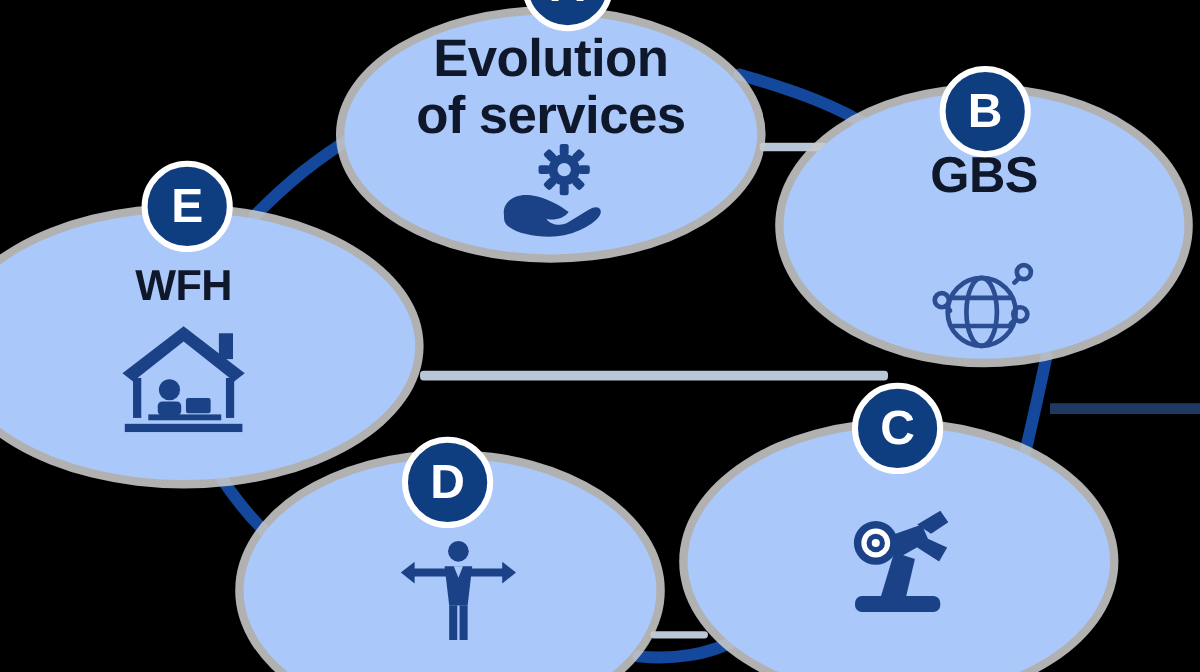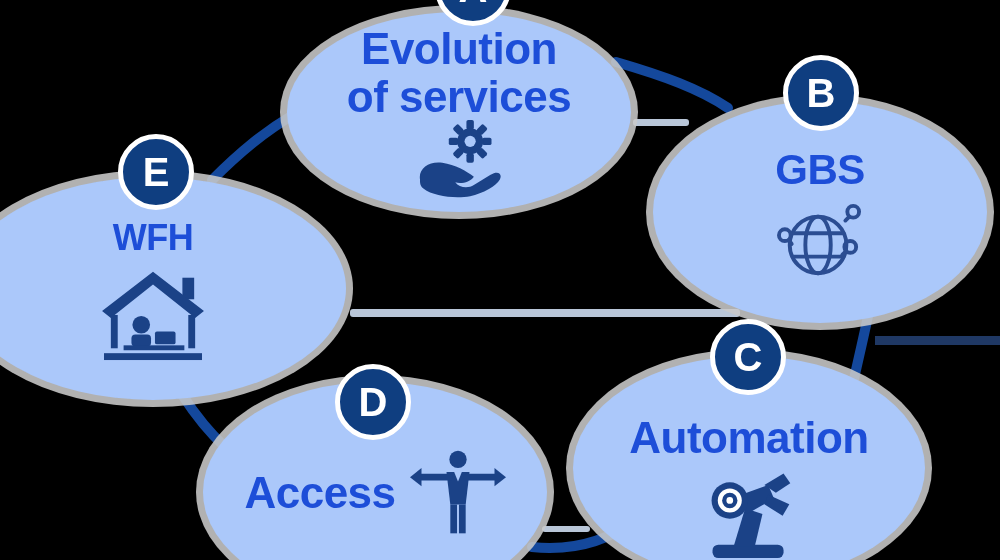--- a/index.html
+++ b/index.html
@@ -17,23 +17,23 @@
     position:absolute;border-radius:50%;background:#abc8fa;
     box-shadow:0 0 0 7px rgba(201,201,201,.88);
     display:flex;flex-direction:column;align-items:center;z-index:2;box-sizing:border-box;
   }
   .badge{
     position:absolute;width:66px;height:66px;border-radius:50%;
     background:#0f3e80;border:5px solid #ffffff;color:#fff;
     display:flex;align-items:center;justify-content:center;
     font-weight:bold;font-size:40px;z-index:3;
   }
-  .label{font-weight:bold;color:#1d4ed8;text-align:center;line-height:1.08;letter-spacing:-.5px;}
+  .label{font-weight:bold;color:#0f172a;text-align:center;line-height:1.08;letter-spacing:-.5px;}
   .node-a{left:287px;top:12px;width:344px;height:200px;padding-top:13px;}
-  .node-b{left:653px;top:101px;width:334px;height:222px;padding-top:46px;}
+  .node-b{left:653px;top:77px;width:334px;height:222px;padding-top:46px;justify-content:space-between;}
   .node-c{left:573px;top:356px;width:352px;height:224px;padding-top:58px;}
   .node-d{left:203px;top:382px;width:344px;height:220px;padding-top:66px;}
   .node-e{left:-40px;top:177px;width:386px;height:223px;padding-top:42px;}
   .label-a{font-size:44px;}
   .label-b{font-size:42px;}
   .label-c{font-size:44px;}
   .label-d{font-size:44px;text-align:center;}
   .label-e{font-size:36px;}
   .row{display:flex;align-items:center;gap:14px;}
   .icon{display:block;}
@@ -97,43 +97,39 @@
         <circle cx="79" cy="48" r="6"></circle>
         <line x1="16" y1="41" x2="19" y2="45"></line>
         <line x1="78" y1="17" x2="74" y2="21"></line>
         <line x1="75" y1="52" x2="71" y2="56"></line>
       </g>
     </svg>
   </div>
   <div class="badge" style="left:783px;top:55px;">B</div>
 
   <div class="ellipse node-c">
-    <div class="label label-c">
-      <div>Automation</div>
-    </div>
     <svg class="icon" width="100" height="96" viewBox="0 0 100 100" style="margin-top:2px;">
       <g class="icon-fill">
         <rect x="12" y="84" width="74" height="14" rx="6"></rect>
         <polygon points="34,86 46,46 64,52 56,86"></polygon>
         <polygon points="36,34 70,22 76,36 48,52"></polygon>
         <polygon points="66,22 86,10 93,20 78,30"></polygon>
         <polygon points="70,32 92,42 85,54 66,42"></polygon>
         <circle cx="30" cy="38" r="19"></circle>
         <circle cx="30" cy="38" r="12.5" fill="#ffffff"></circle>
         <circle cx="30" cy="38" r="8"></circle>
         <circle cx="30" cy="38" r="3.5" fill="#ffffff"></circle>
       </g>
     </svg>
   </div>
   <div class="badge" style="left:710px;top:319px;">C</div>
 
   <div class="ellipse node-d">
     <div class="row">
       <div class="label label-d">
-        <div>Access</div>
       </div>
       <svg class="icon" width="96" height="90" viewBox="0 0 100 92">
         <g class="icon-fill">
           <circle cx="50" cy="11" r="9"></circle>
           <path d="M38,24 L62,24 L58,58 L42,58 Z"></path>
           <polygon points="46,24 54,24 50,34" fill="#abc8fa"></polygon>
           <rect x="8" y="26" width="36" height="7" rx="3"></rect>
           <rect x="56" y="26" width="36" height="7" rx="3"></rect>
           <polygon points="0,29.5 12,20 12,39"></polygon>
           <polygon points="100,29.5 88,20 88,39"></polygon>

